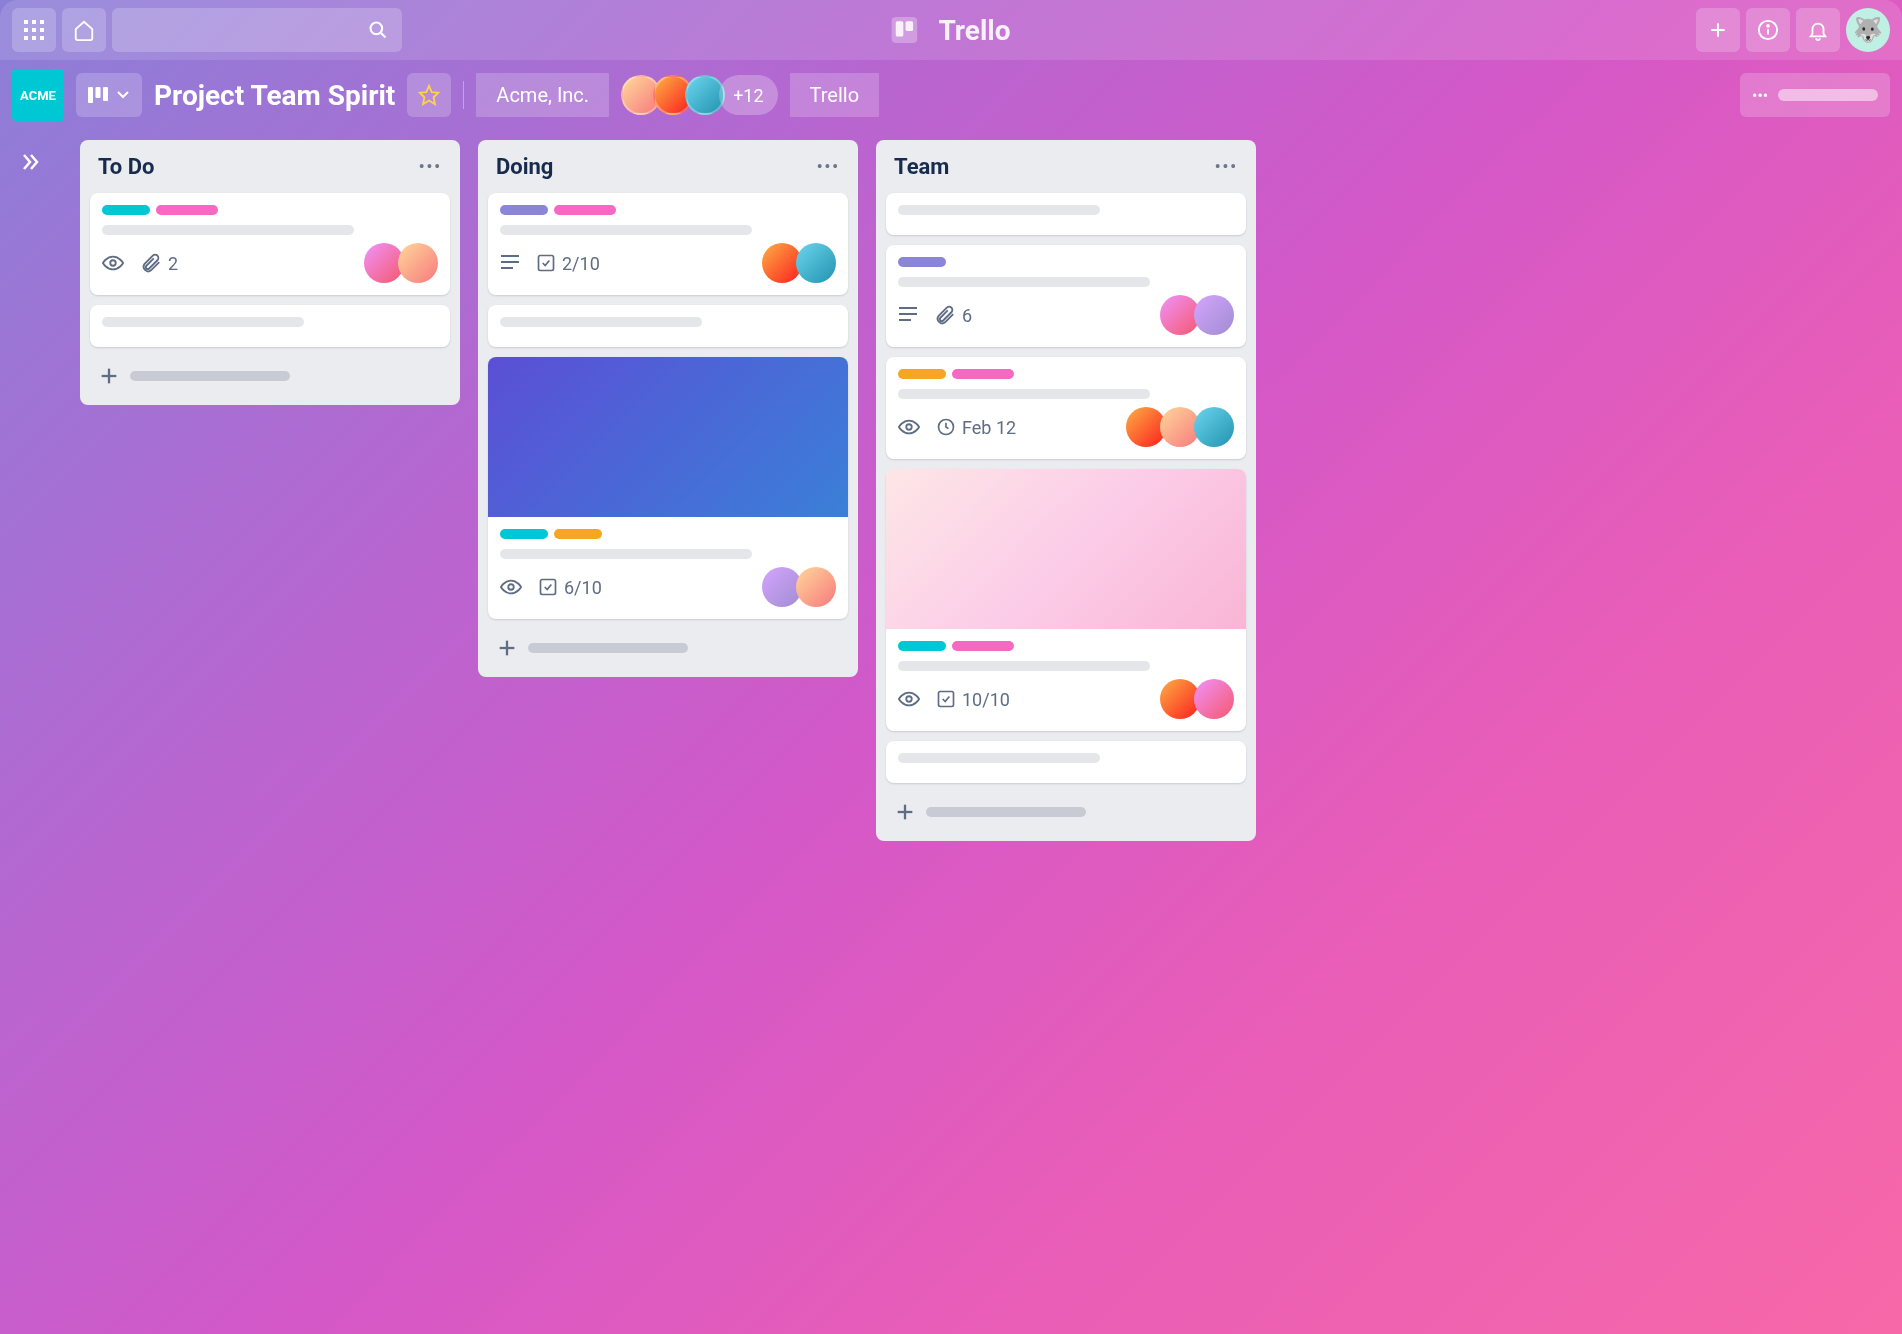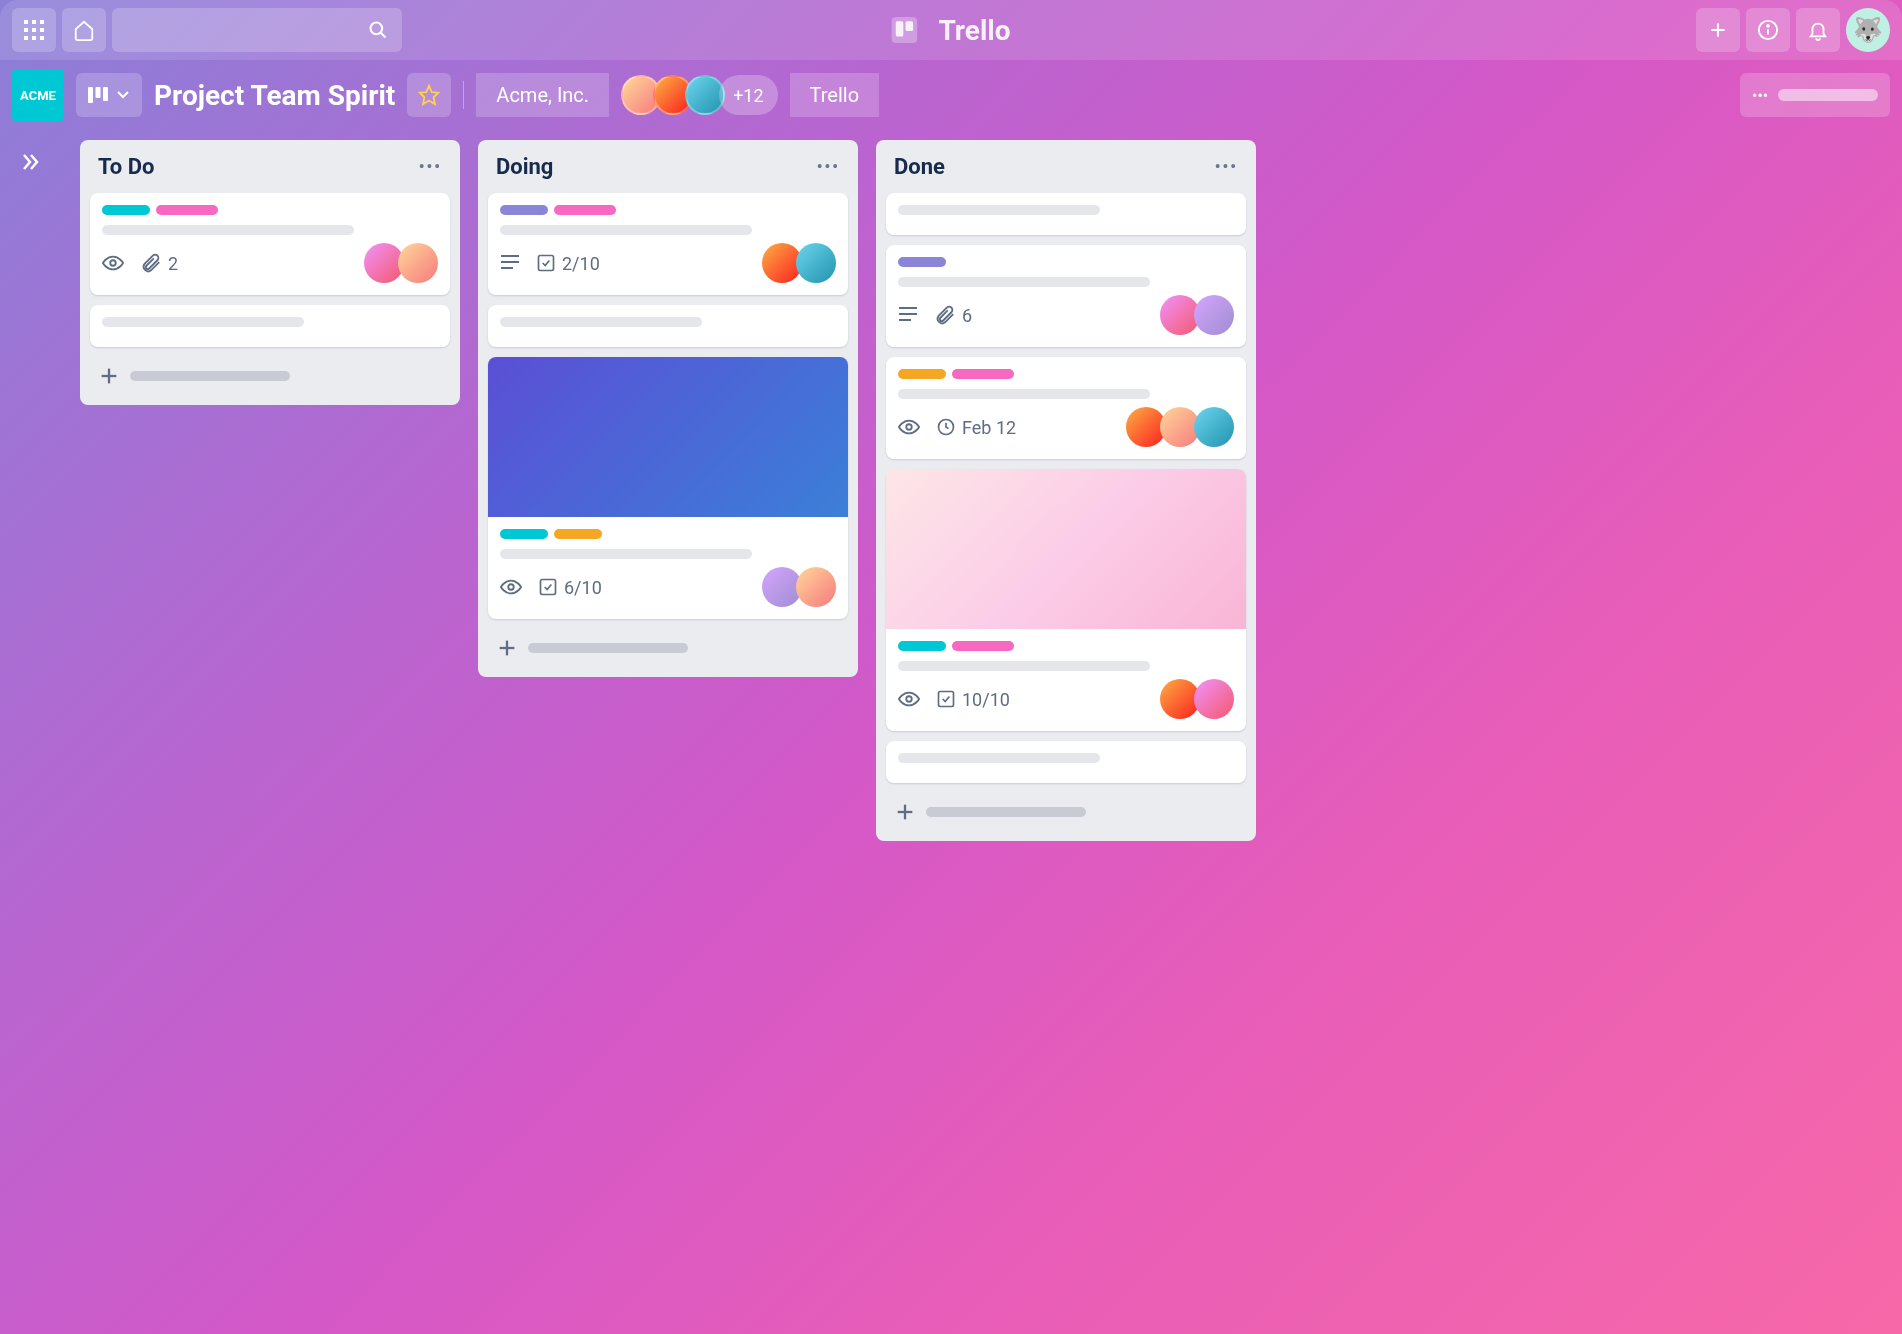--- a/index.html
+++ b/index.html
@@ -448,21 +448,21 @@
             <svg width="22" height="22" viewBox="0 0 24 24" stroke="#5e6c84" stroke-width="2.5">
               <line x1="12" y1="4" x2="12" y2="20"></line>
               <line x1="4" y1="12" x2="20" y2="12"></line>
             </svg>
           </span>
           <span class="bar"></span>
         </div>
       </div>
       <div class="list">
     <div class="list-header">
-      <span class="list-title">Done</span>
+      <span class="list-title">Team</span>
       <span class="list-menu">•••</span>
     </div>
         <div class="card">
           <div class="card-body">
             <div class="skel" style="width:60%"></div>
           </div>
         </div>
         <div class="card">
           <div class="card-body">
             <div class="labels">

